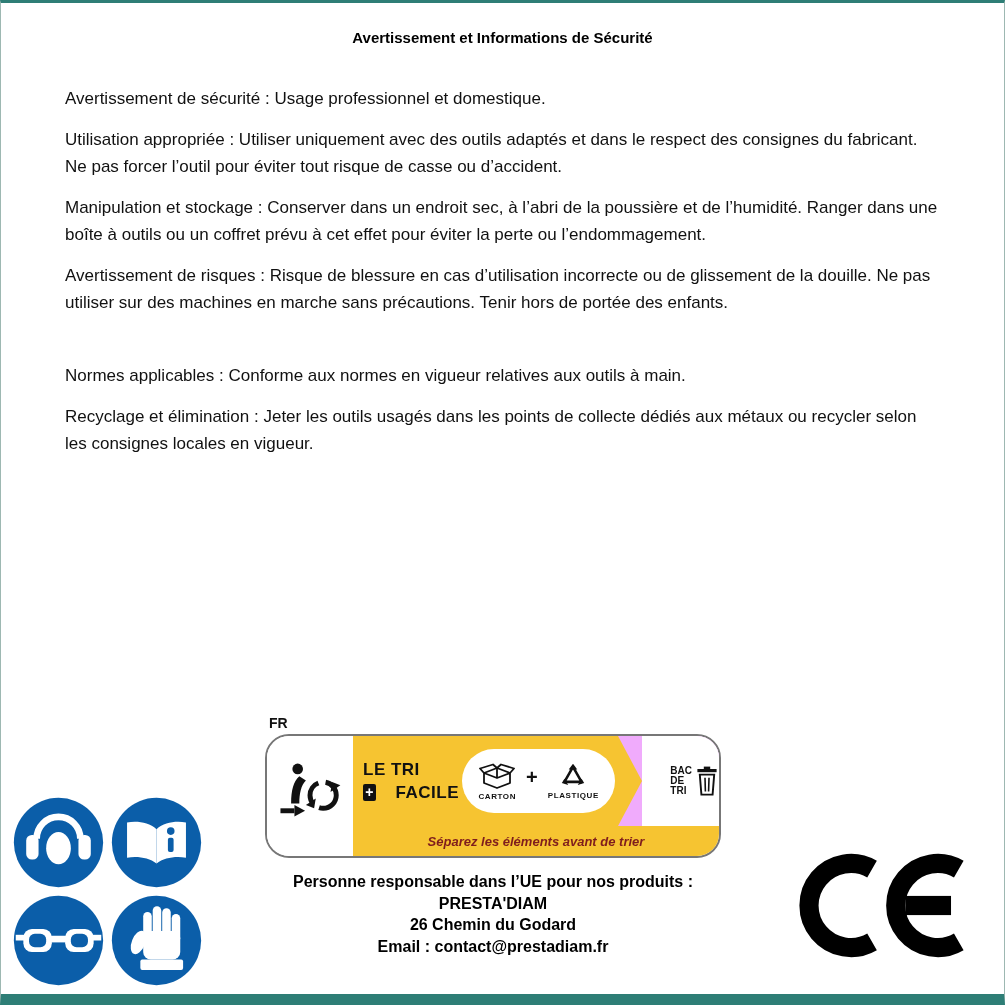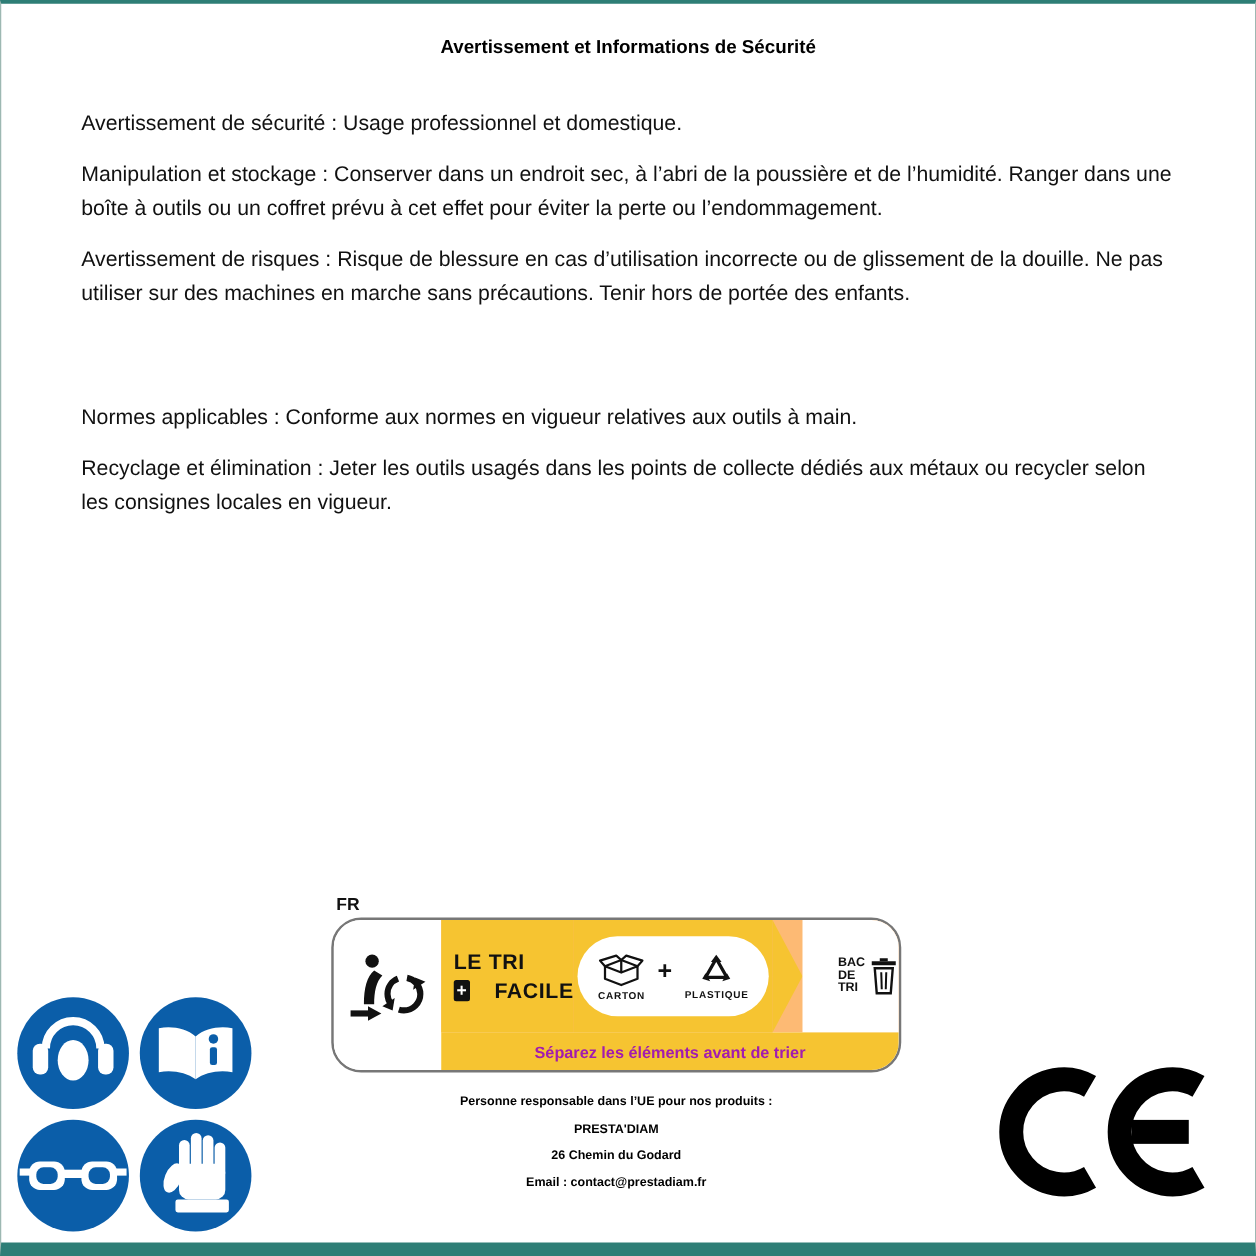--- a/index.html
+++ b/index.html
@@ -21,21 +21,21 @@
   .title {
     position: absolute; top: 26px; left: 0; right: 0;
     text-align: center;
     font-size: 15px; font-weight: bold; color: #000;
   }
   .content {
     position: absolute; top: 82px; left: 64px; right: 64px;
     font-size: 17px; line-height: 27px; color: #111;
   }
   .content p { margin: 0 0 14px 0; }
-  .content p.gap-before { margin-top: 72px; }
+  .content p.gap-before { margin-top: 46px; }
 
   
   .safety-icons {
     position: absolute; left: 10px; top: 792px;
     display: grid; grid-template-columns: 95px 95px; grid-gap: 3px;
   }
   .safety-icons svg { display: block; }
 
   .fr-label {
     position: absolute; left: 268px; top: 712px;
@@ -49,21 +49,21 @@
     border-radius: 24px;
     overflow: hidden;
     display: flex;
   }
   .triman-col {
     width: 86px; background: #fff;
     display: flex; align-items: center; justify-content: center;
     flex: 0 0 86px;
   }
   .banner-right { flex: 1; display: flex; flex-direction: column; }
-  .banner-top { flex: 1; display: flex; background: #fdba74; justify-content: space-between; }
+  .banner-top { flex: 1; display: flex; background: #f0abfc; justify-content: space-between; }
   .yellow-left {
     width: 106px; flex: 0 0 106px; background: #f6c431;
     display: flex; flex-direction: column; justify-content: center;
     padding-left: 10px; gap: 3px;
   }
   .letri { font-size: 17px; font-weight: bold; color: #111; letter-spacing: .5px; }
   .facile-row { display: flex; align-items: center; gap: 4px; }
   .plus-square {
     width: 17px; height: 17px; background: #111; color: #fff;
     font-size: 14px; font-weight: bold; line-height: 17px; text-align: center;
@@ -90,38 +90,39 @@
   }
   .bac-area {
     flex: 0 0 68px; background: #fff;
     display: flex; align-items: center; justify-content: center; gap: 3px;
   }
   .bac-text { display: flex; flex-direction: column; margin-left: 28px; }
   .bac-text span { font-size: 10px; font-weight: bold; line-height: 10px; color: #111; }
   .banner-tagline {
     height: 30px; background: #f6c431;
     display: flex; align-items: center; justify-content: center;
-    font-size: 13px; font-weight: bold; color: #a21caf;
+    font-size: 13px; font-style: italic; font-weight: bold; color: #7f1d1d;
   }
   .responsible {
     position: absolute; left: 245px; top: 868px; width: 494px;
     text-align: center; font-weight: bold; color: #000;
-    font-size: 10px; line-height: 21.5px;
+    font-size: 16px; line-height: 21.5px;
   }
   .ce-mark { position: absolute; left: 798px; top: 850px; }
 </style>
 </head>
 <body>
 
 <div class="page">
 
   <div class="title">Avertissement et Informations de Sécurité</div>
 
   <div class="content">
     <p>Avertissement de sécurité : Usage professionnel et domestique.</p>
+    <p>Utilisation appropriée : Utiliser uniquement avec des outils adaptés et dans le respect des consignes du fabricant. Ne pas forcer l’outil pour éviter tout risque de casse ou d’accident.</p>
     <p>Manipulation et stockage : Conserver dans un endroit sec, à l’abri de la poussière et de l’humidité. Ranger dans une boîte à outils ou un coffret prévu à cet effet pour éviter la perte ou l’endommagement.</p>
     <p>Avertissement de risques : Risque de blessure en cas d’utilisation incorrecte ou de glissement de la douille. Ne pas utiliser sur des machines en marche sans précautions. Tenir hors de portée des enfants.</p>
     <p class="gap-before">Normes applicables : Conforme aux normes en vigueur relatives aux outils à main.</p>
     <p>Recyclage et élimination : Jeter les outils usagés dans les points de collecte dédiés aux métaux ou recycler selon les consignes locales en vigueur.</p>
   </div>
 
   <div class="safety-icons">
     <svg width="95" height="95" viewBox="0 0 100 100">
       <circle cx="50" cy="50" r="47" fill="#0b5ea9"></circle>
       <path d="M27 46 A 23 23 0 0 1 73 46" stroke="#fff" stroke-width="7" fill="none"></path>

